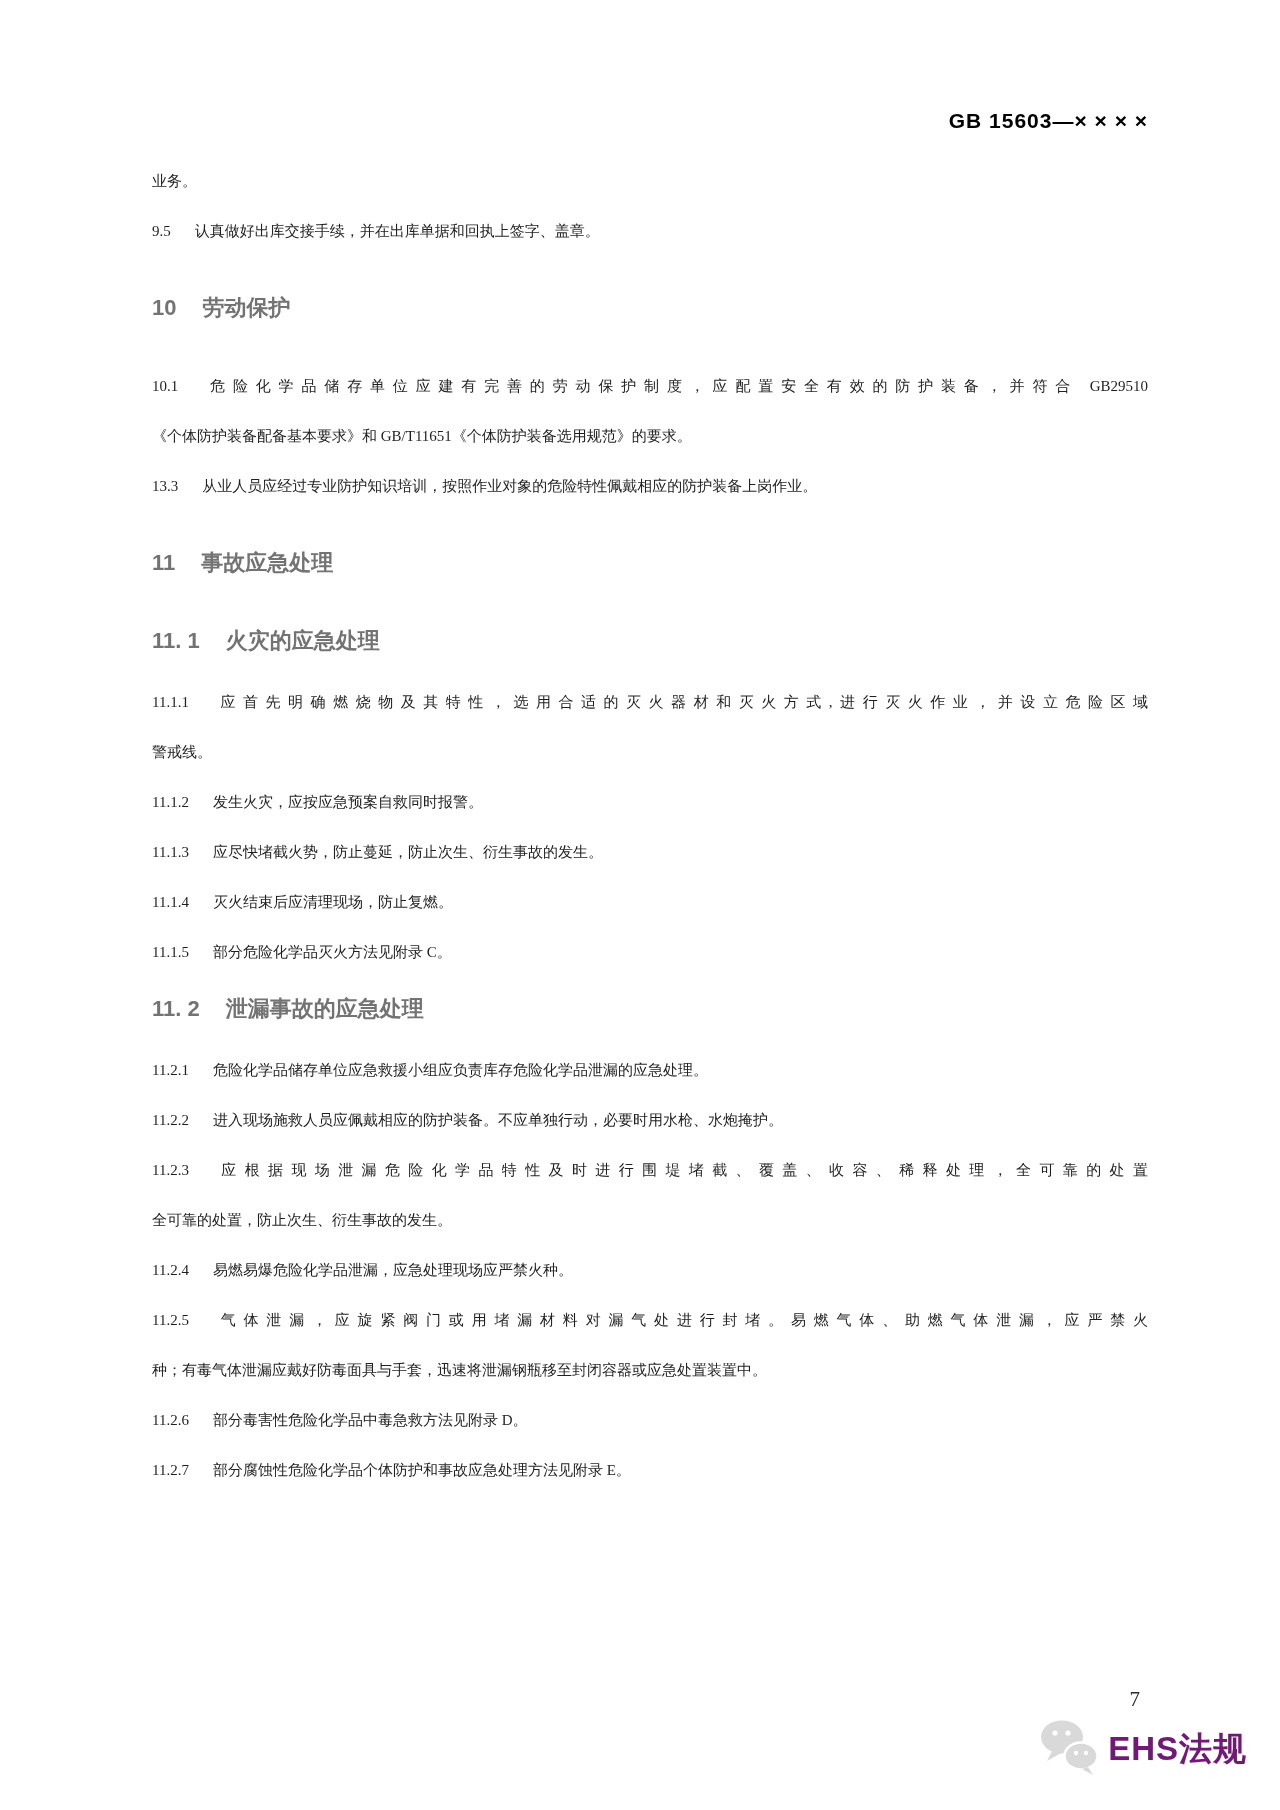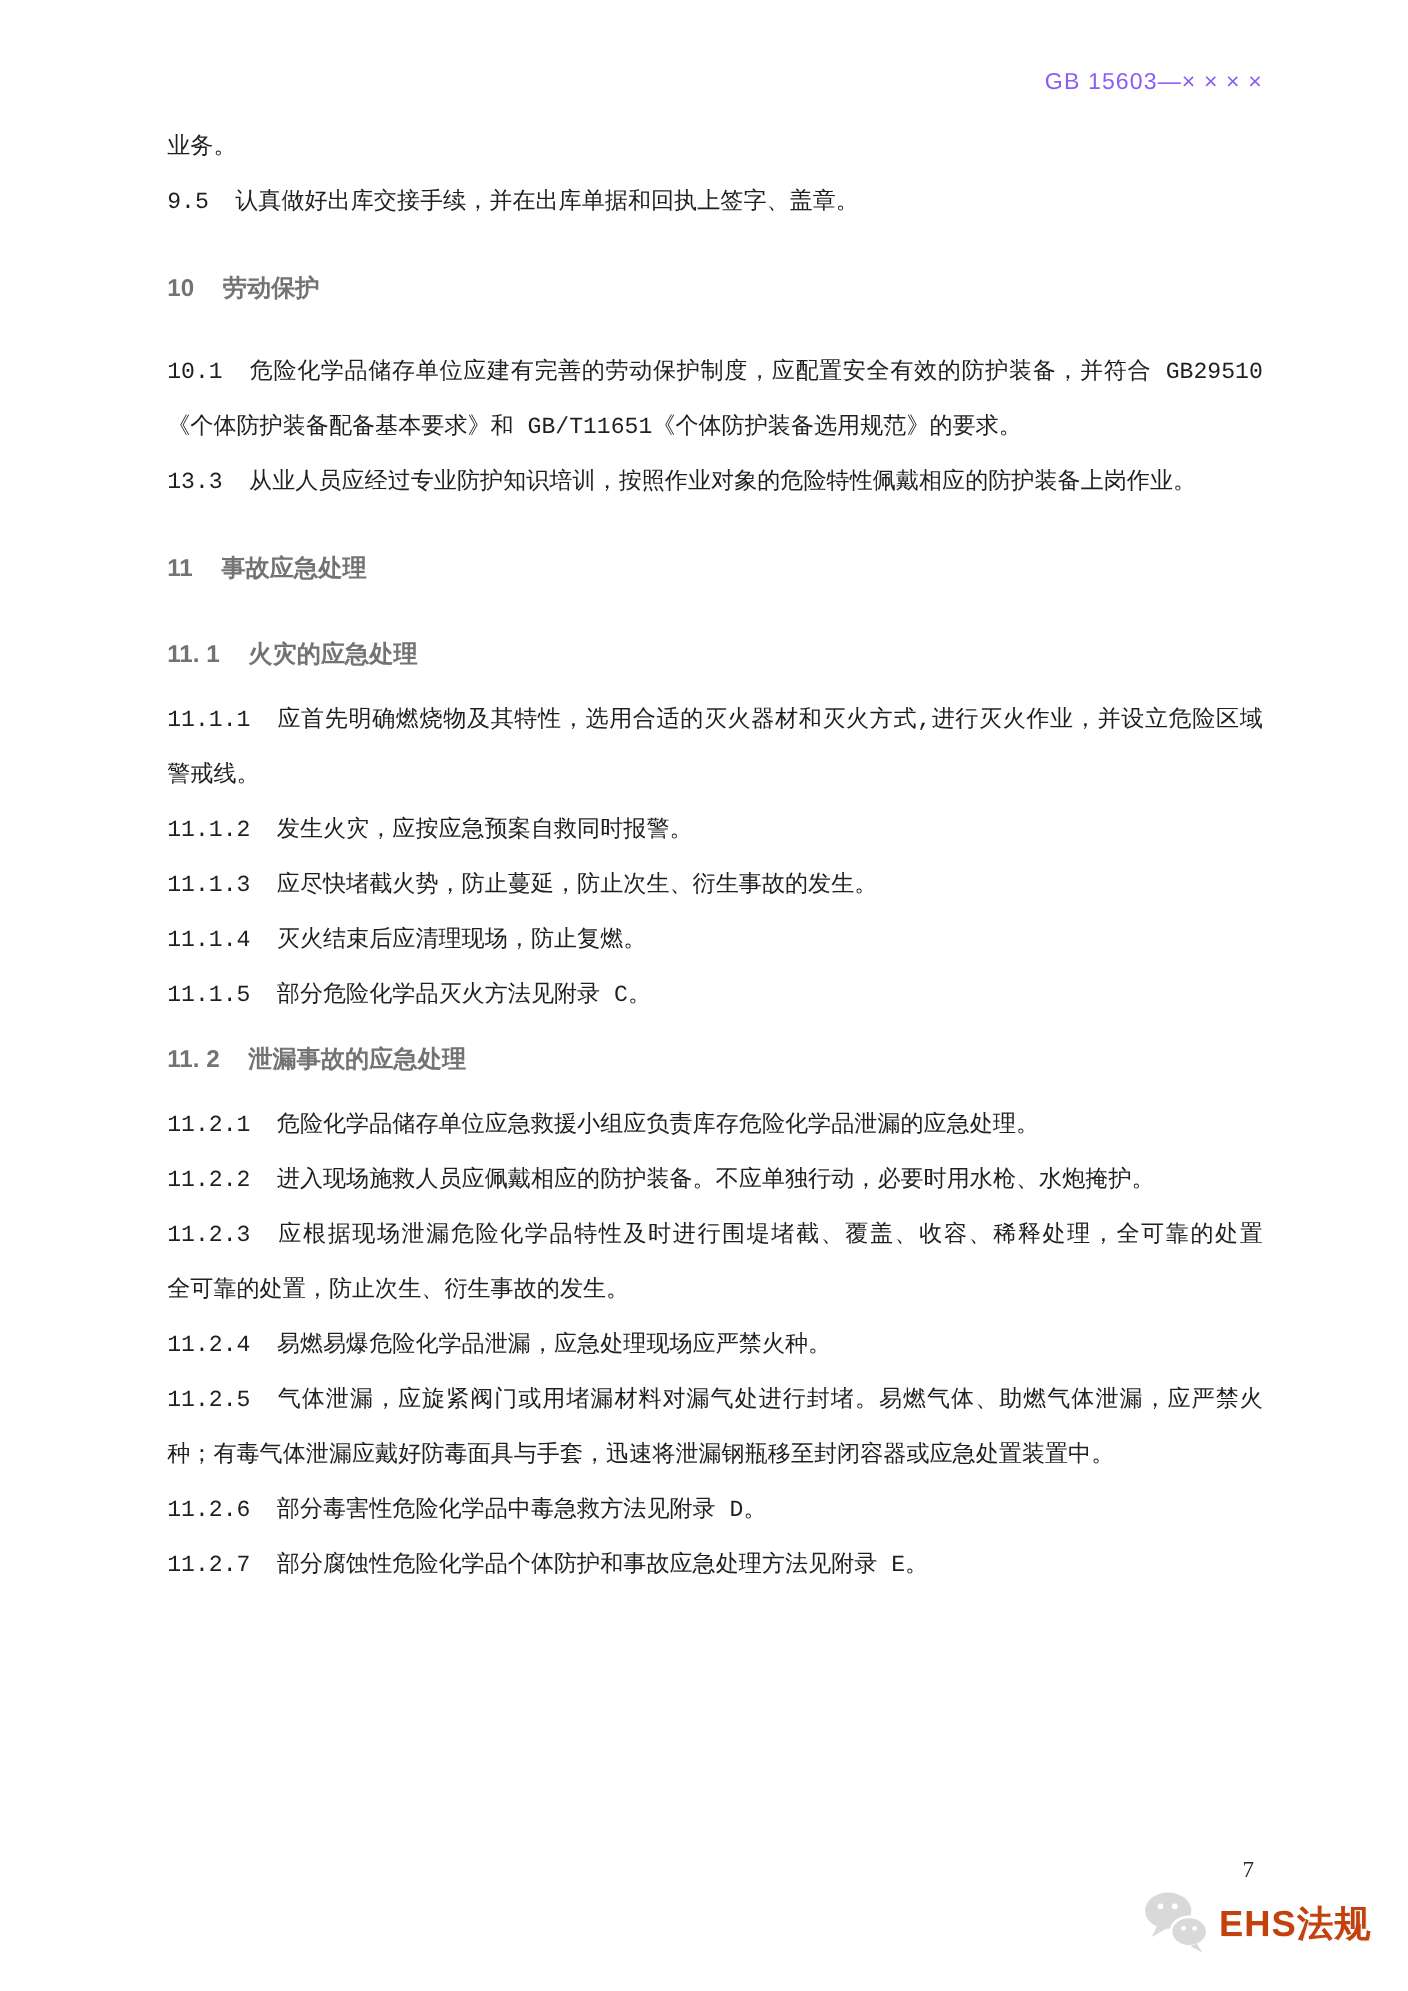--- a/index.html
+++ b/index.html
@@ -11,33 +11,33 @@
     background: #ffffff;
     color: #1f1f1f;
     font-family: "Liberation Serif", "DejaVu Serif", serif;
     overflow: hidden;
   }
   .content {
     position: absolute;
     top: 0; left: 152px; right: 132px;
   }
   .doc-header {
-    margin-top: 60px;
+    margin-top: 106px;
     height: 30px;
     line-height: 30px;
     text-align: right;
     font-family: "Liberation Sans", "DejaVu Sans", sans-serif;
     font-size: 21px;
     letter-spacing: 1px;
-    color: #8b5cf6;
+    color: #000000;
+    font-weight: bold;
   }
   .para {
-    font-size: 21px;
+    font-size: 15px;
     line-height: 50px;
-    font-family: Liberation Mono, monospace;
   }
   .para.first { margin-top: 20px; }
   .line { min-height: 50px; }
   
   .line.fill {
     text-align: justify;
     text-align-last: justify;
   }
   .num { margin-right: 24px; white-space: nowrap; text-align: center; }
   .h1, .h2 {
@@ -64,21 +64,21 @@
     top: 1718px;
     right: 33px;
     display: flex;
     align-items: center;
     gap: 7px;
   }
   .watermark-text {
     font-family: "Liberation Sans", "DejaVu Sans", sans-serif;
     font-size: 33px;
     font-weight: bold;
-    color: #c2410c;
+    color: #701a75;
     text-shadow: 1px 1px 0 #f2f2f2;
     letter-spacing: 1px;
   }
 </style>
 </head>
 <body>
 
 <div class="page">
   <div class="content">
 

